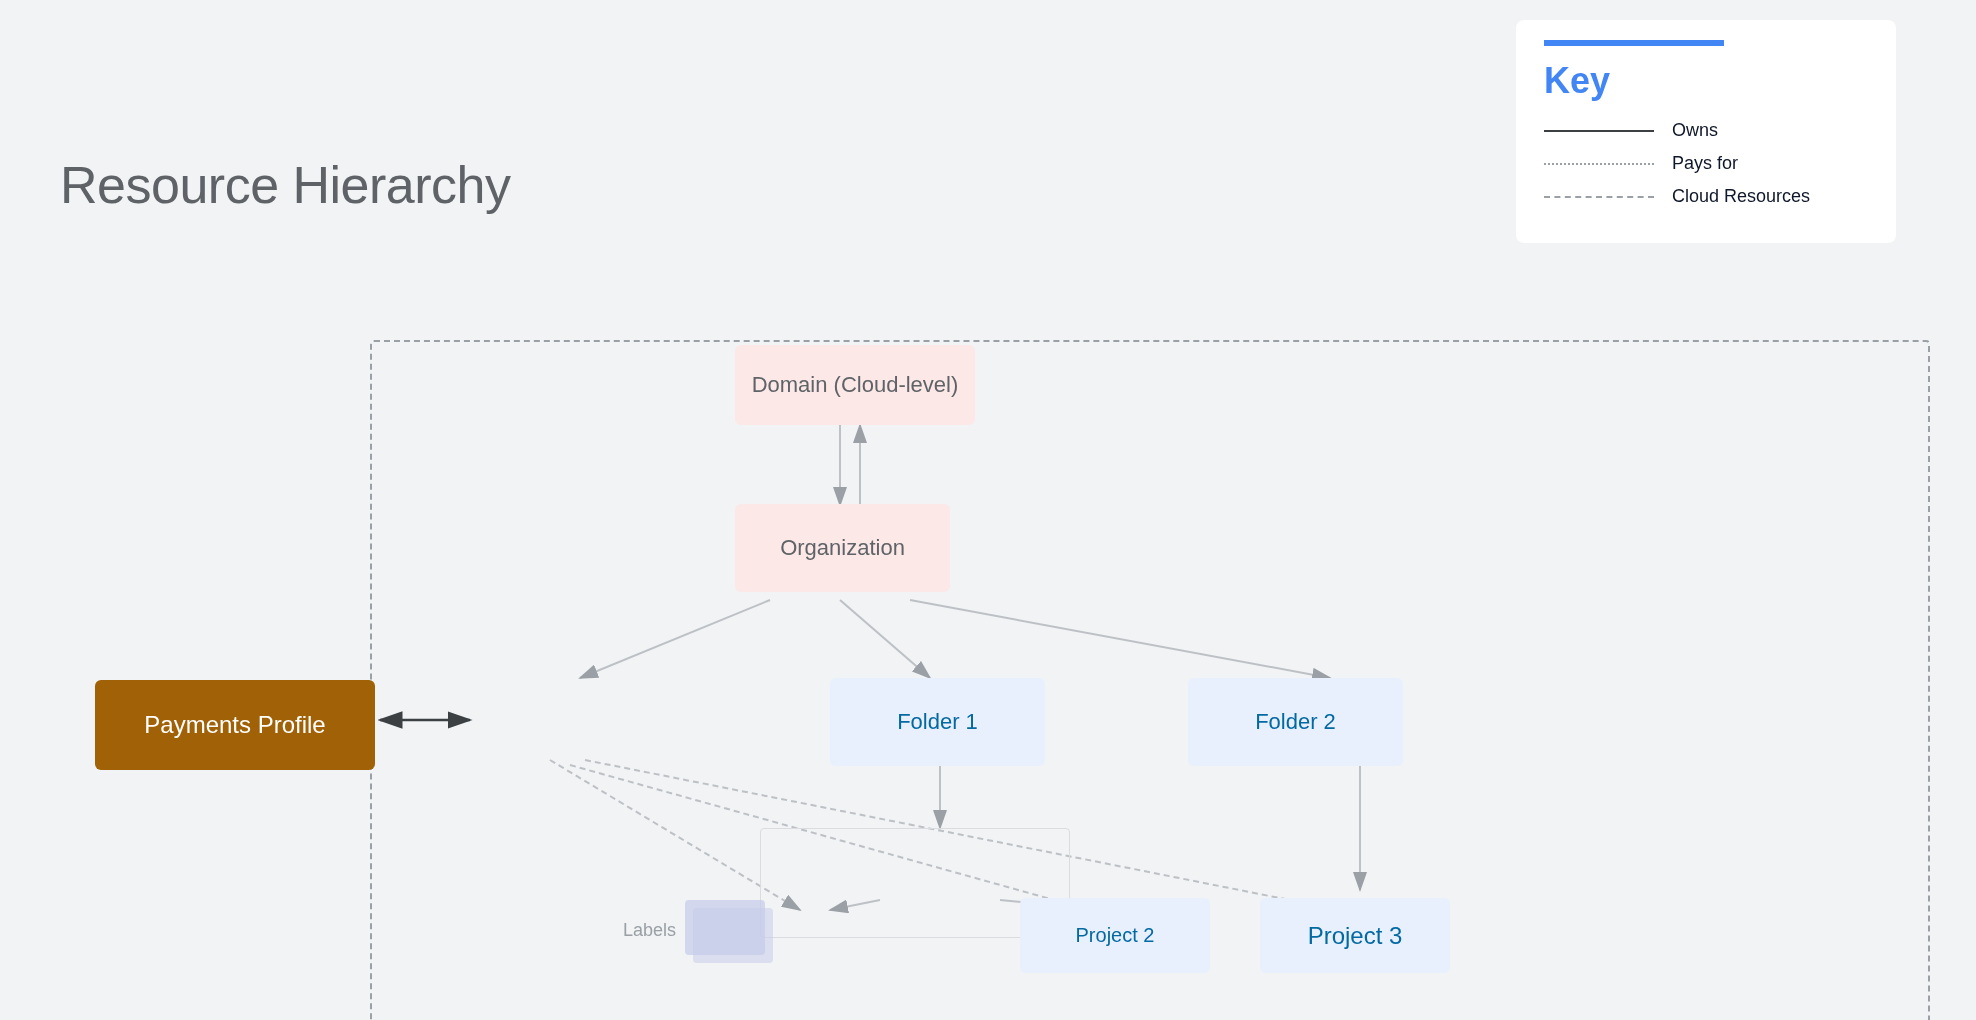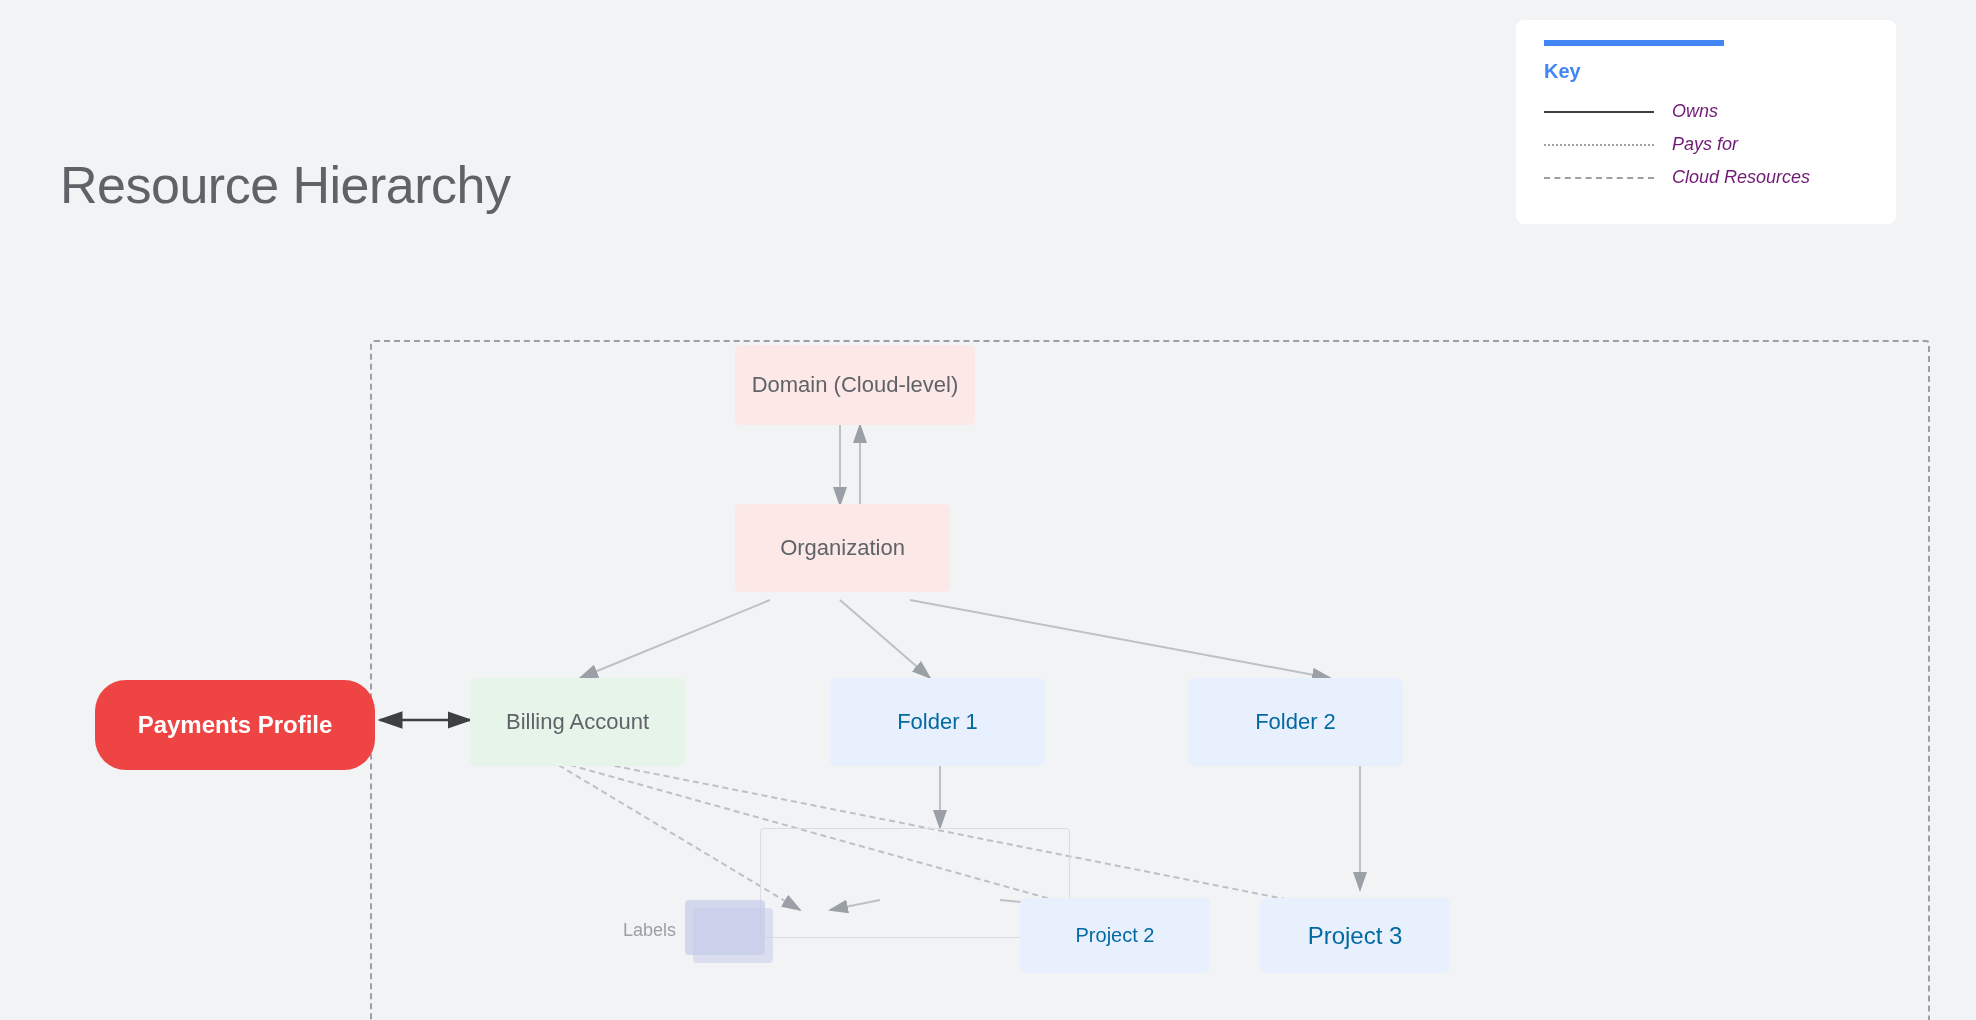--- a/index.html
+++ b/index.html
@@ -32,21 +32,21 @@
       border-radius: 8px;
       padding: 20px 28px 24px 28px;
     }
     .key-blue-bar {
       width: 180px;
       height: 6px;
       background: #4285f4;
       margin-bottom: 14px;
     }
     .key-title {
-      font-size: 20px;
+      font-size: 36px;
       font-weight: 700;
       color: #4285f4;
       margin-bottom: 18px;
     }
     .key-row {
       display: flex;
       align-items: center;
       margin-bottom: 12px;
     }
     .key-line {
@@ -61,23 +61,22 @@
     .key-line-dotted {
       height: 0;
       border-top: 2px dotted #9aa0a6;
     }
     .key-line-dashed {
       height: 0;
       border-top: 2px dashed #9aa0a6;
     }
     .key-label {
       font-size: 18px;
-      color: #701a75;
+      color: #0f172a;
       font-weight: 500;
-      font-style: italic;
     }
 
     
     .diagram {
       position: absolute;
       top: 200px;
       left: 40px;
       right: 40px;
       bottom: 30px;
     }
@@ -100,25 +99,24 @@
     }
     .node-green {
       background: #e6f4ea;
       color: #5f6368;
     }
     .node-blue {
       background: #e8f0fe;
       color: #0369a1;
     }
     .node-gold {
-      background: #ef4444;
+      background: #a16207;
       color: #fff;
-      font-weight: 700;
+      font-weight: 400;
       font-size: 24px;
-      border-radius: 31px;
     }
 
     
     .dashed-rect {
       position: absolute;
       border: 2.5px dashed #9aa0a6;
       border-radius: 4px;
     }
 
     
@@ -205,23 +203,20 @@
 
     <line x1="530" y1="565" x2="1050" y2="710" stroke="#bdc1c6" stroke-width="2" stroke-dasharray="6,4" marker-end="url(#arrowhead)"></line>
 
     <line x1="545" y1="560" x2="1300" y2="710" stroke="#bdc1c6" stroke-width="2" stroke-dasharray="6,4" marker-end="url(#arrowhead)"></line>
   </svg>
 
   <div class="node node-gold" style="left: 55px; top: 480px; width: 280px; height: 90px;">
     <span>Payments Profile</span>
   </div>
 
-  <div class="node node-green" style="left: 430px; top: 478px; width: 215px; height: 88px;">
-    <span>Billing Account</span>
-  </div>
 
   <div class="node node-pink" style="left: 695px; top: 145px; width: 240px; height: 80px;">
     <span>Domain (Cloud-level)</span>
   </div>
 
   <div class="node node-pink" style="left: 695px; top: 304px; width: 215px; height: 88px; justify-content: center;">
     <span>Organization</span>
   </div>
 
   <div class="node node-blue" style="left: 790px; top: 478px; width: 215px; height: 88px;">

